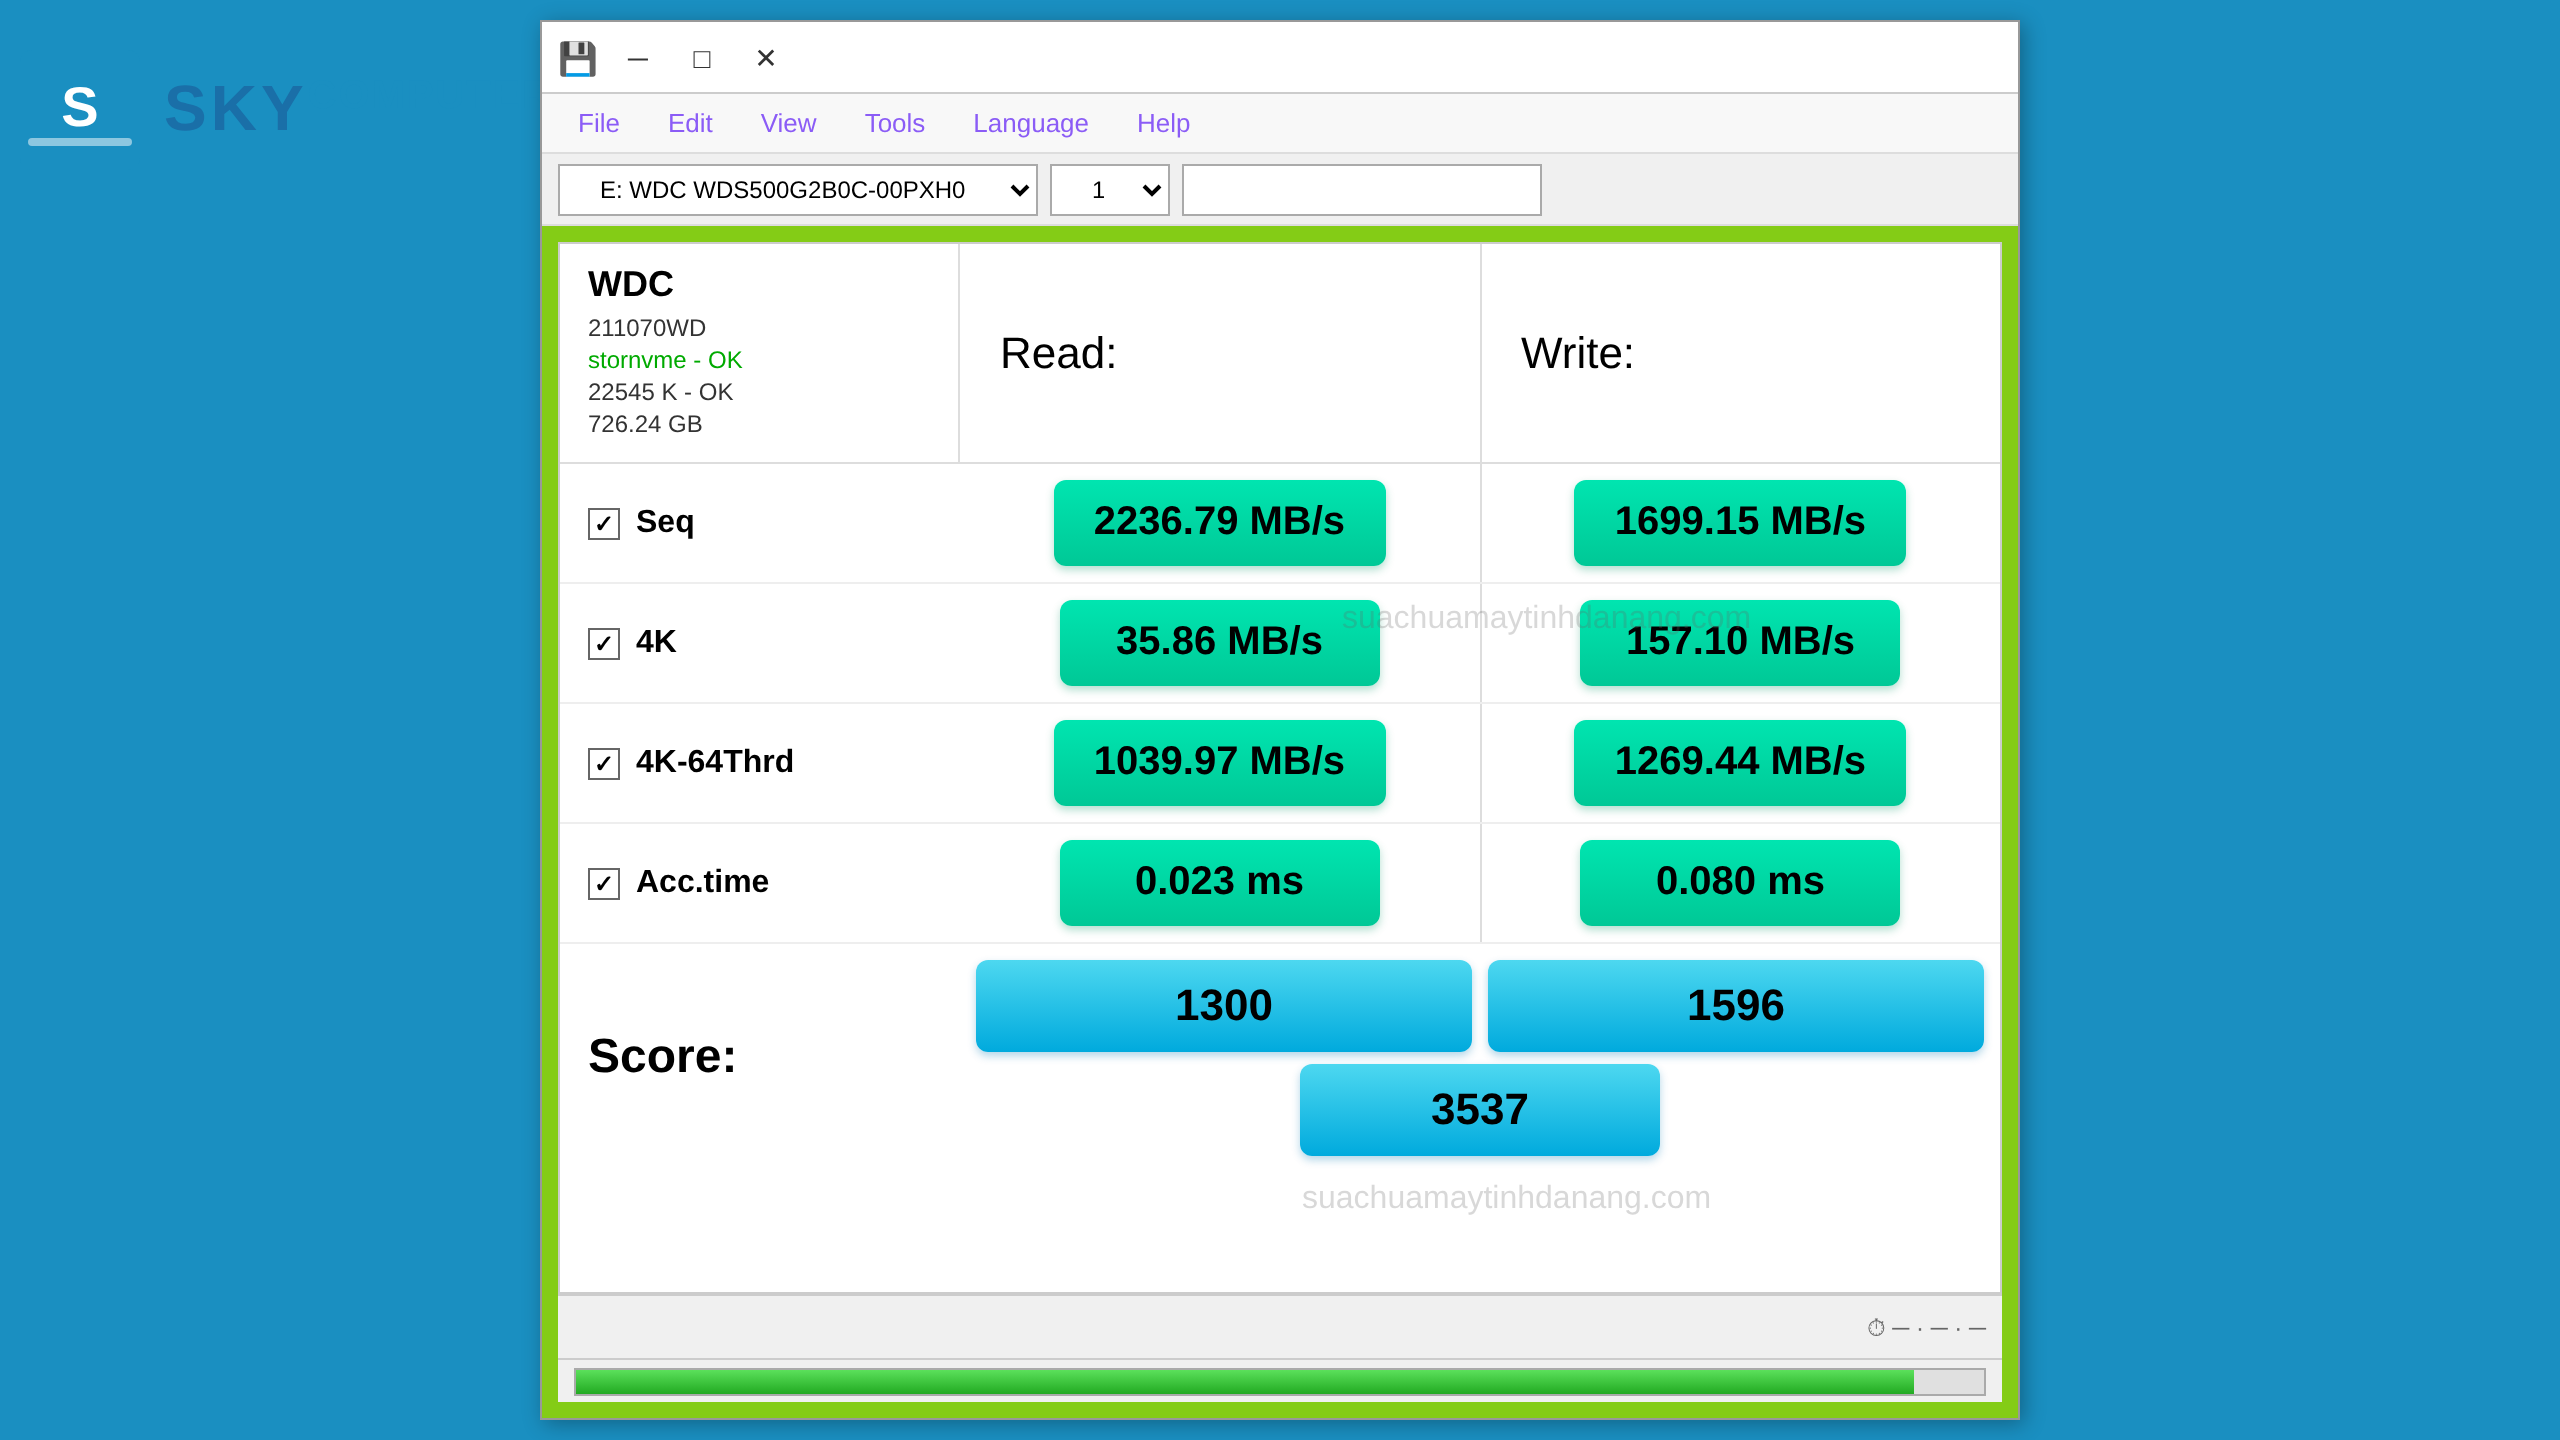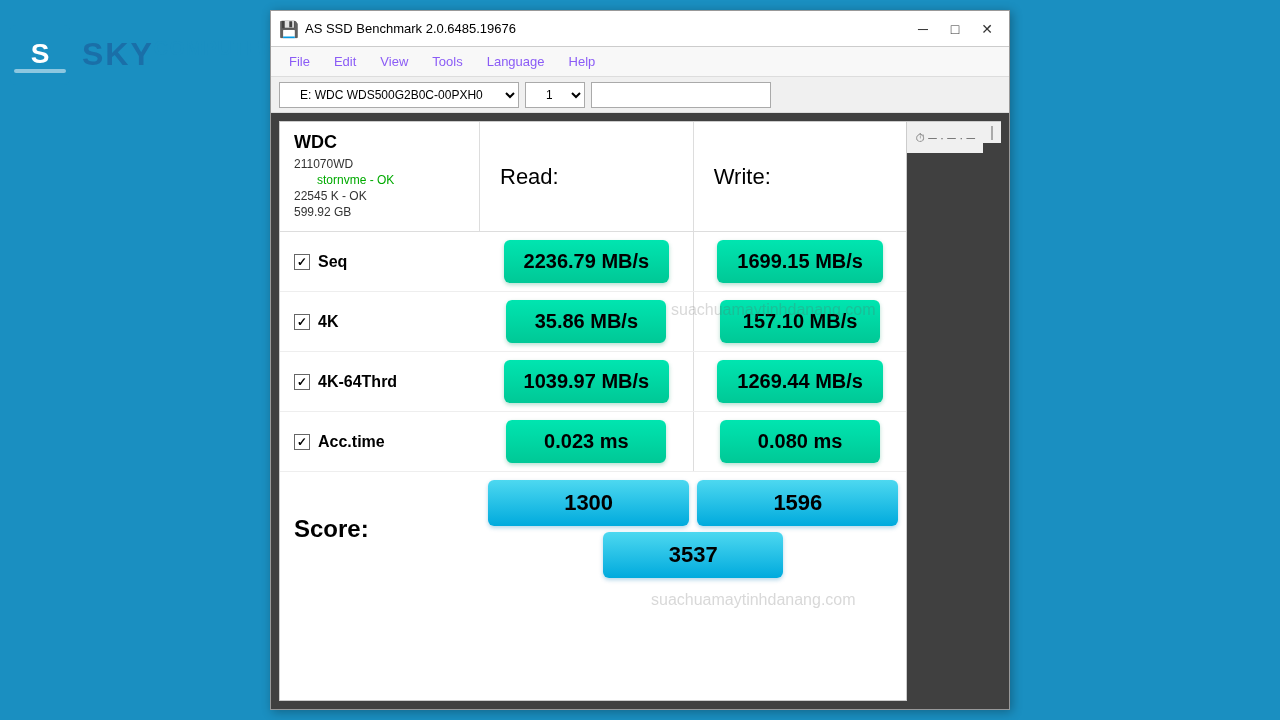--- a/index.html
+++ b/index.html
@@ -144,22 +144,23 @@
       padding: 0 16px;
     }
 
     .drive-select { width: 240px; }
     .size-select { width: 60px; }
     .extra-input { width: 180px; }
 
     .content-area {
       flex: 1;
       display: flex;
+      flex-direction: column;
       padding: 8px;
-      background: #404040;
+      background: #84cc16;
       overflow: hidden;
     }
 
     .main-panel {
       flex: 1;
       background: white;
       border: 1px solid #ccc;
       display: flex;
       flex-direction: column;
     }
@@ -186,21 +187,20 @@
     .drive-model {
       font-size: 12px;
       color: #333;
       margin-bottom: 2px;
     }
 
     .drive-status-ok {
       font-size: 12px;
       color: #00aa00;
       margin-bottom: 2px;
-      margin-left: 23px;
     }
 
     .drive-detail {
       font-size: 12px;
       color: #333;
       margin-bottom: 2px;
     }
 
     .read-header, .write-header {
       flex: 1;
@@ -382,21 +382,20 @@
   <div class="logo-text">
     <span class="logo-sky">SKY</span>
     <span class="logo-computer">COMPUTER</span>
   </div>
 </div>
 
 <div class="app-window">
 
   <div class="title-bar">
     <span class="title-bar-icon">💾</span>
-    <span class="title-bar-text">AS SSD Benchmark 2.0.6485.19676</span>
     <div class="window-controls">
       <button class="win-btn">─</button>
       <button class="win-btn">□</button>
       <button class="win-btn close">✕</button>
     </div>
   </div>
 
   <div class="menu-bar">
     <span class="menu-item">File</span>
     <span class="menu-item">Edit</span>
@@ -414,21 +413,21 @@
 
   <div class="content-area">
     <div class="main-panel">
 
       <div class="header-row">
         <div class="info-panel">
           <div class="drive-brand">WDC</div>
           <div class="drive-model">211070WD</div>
           <div class="drive-status-ok">stornvme - OK</div>
           <div class="drive-detail">22545 K - OK</div>
-          <div class="drive-detail">599.92 GB</div>
+          <div class="drive-detail">726.24 GB</div>
         </div>
         <div class="read-header">Read:</div>
         <div class="write-header">Write:</div>
       </div>
 
       <div class="benchmark-rows">
 
         <div class="bench-row">
           <div class="bench-label">
             <div class="checkbox">✓</div>

